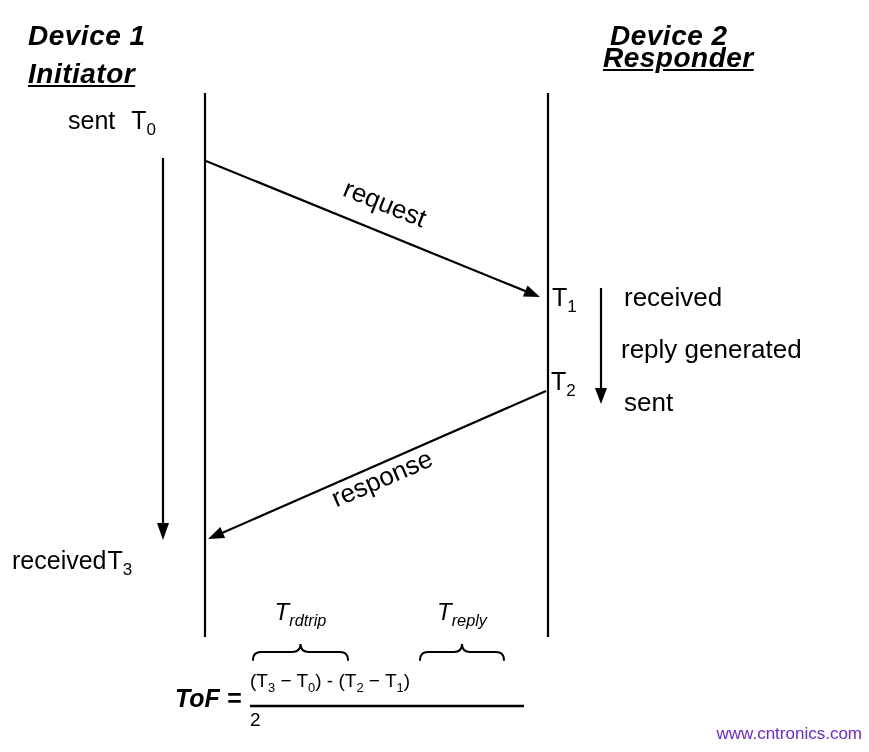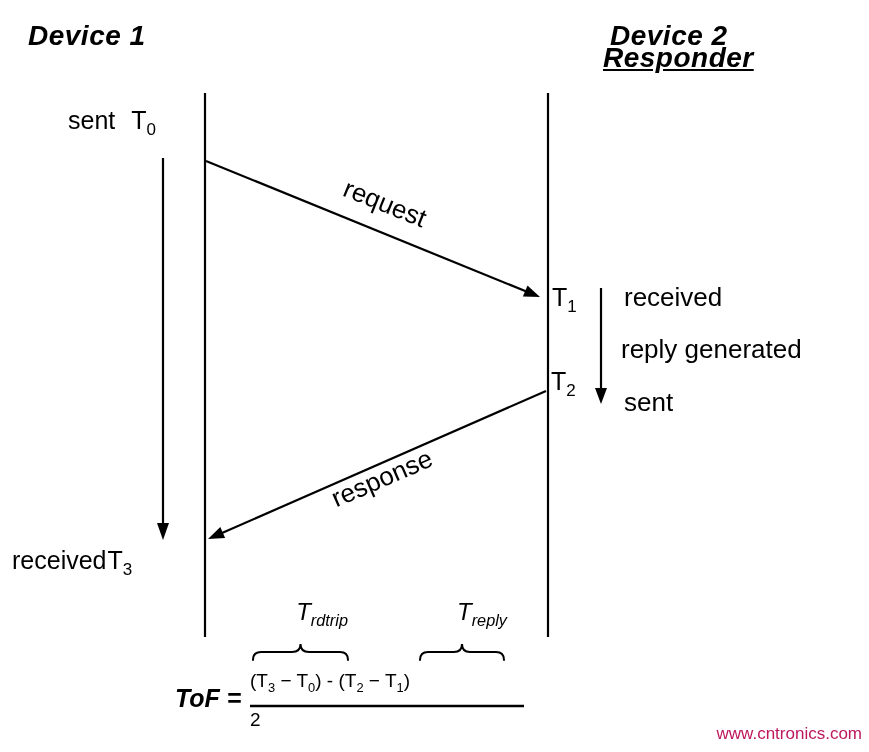--- a/index.html
+++ b/index.html
@@ -29,21 +29,21 @@
   sub { font-size: 68%; }
   .msg {
     font-size: 26px;
     text-align: center;
   }
   .msg-request { transform: rotate(22deg); }
   .msg-response { transform: rotate(-23.5deg); }
   .brace-lbl {
     font-size: 24px;
     font-style: italic;
-    text-align: right;
+    text-align: center;
   }
   .tof {
     font-size: 25px;
     font-style: italic;
     font-weight: bold;
   }
   .numerator, .denominator {
     font-size: 19px;
   }
   .watermark {
@@ -74,20 +74,21 @@
     <polygon points="208,539 220.3,527.1 225.1,538.1" fill="#000"></polygon>
 
     <path d="M 253,660 Q 253,652 261,652 L 292,652 Q 300.5,652 300.5,644 Q 300.5,652 309,652 L 340,652 Q 348,652 348,660" fill="none" stroke="#000" stroke-width="2" stroke-linecap="round"></path>
 
     <path d="M 420,660 Q 420,652 428,652 L 454,652 Q 462,652 462,644 Q 462,652 470,652 L 496,652 Q 504,652 504,660" fill="none" stroke="#000" stroke-width="2" stroke-linecap="round"></path>
 
     <line x1="250" y1="706" x2="524" y2="706" stroke="#000" stroke-width="2.5"></line>
   </svg>
 
   <div class="abs hdr" style="left:28px; top:20px">Device 1</div>
+  <div class="abs hdr underl" style="left:28px; top:58px">Initiator</div>
   <div class="abs hdr" style="left:610px; top:20px">Device 2</div>
   <div class="abs hdr underl" style="left:603px; top:42px">Responder</div>
 
   <div class="abs lbl" style="left:68px; top:106px">
     <span>sent</span><span class="tsym"><span>T</span><sub>0</sub></span>
   </div>
   <div class="abs lbl" style="left:12px; top:546px">
     <span>received</span><span class="tsym2"><span>T</span><sub>3</sub></span>
   </div>
 
@@ -110,15 +111,15 @@
   <div class="abs brace-lbl" style="left:417px; top:598px; width:90px">
     <span>T</span><sub>reply</sub>
   </div>
 
   <div class="abs tof" style="left:175px; top:684px">ToF =</div>
   <div class="abs numerator" style="left:250px; top:670px; width:274px">
     <span>(T</span><sub>3</sub><span> − T</span><sub>0</sub><span>) - (T</span><sub>2</sub><span> − T</span><sub>1</sub><span>)</span>
   </div>
   <div class="abs denominator" style="left:250px; top:709px; width:274px">2</div>
 
-  <div class="abs watermark" style="left: 678px; top: 724px; width: 184px; color: #be185d;">www.cntronics.com</div>
+  <div class="abs watermark" style="left: 678px; top: 724px; width: 184px; color: #6d28d9;">www.cntronics.com</div>
 
 </div>
 
 </body></html>

